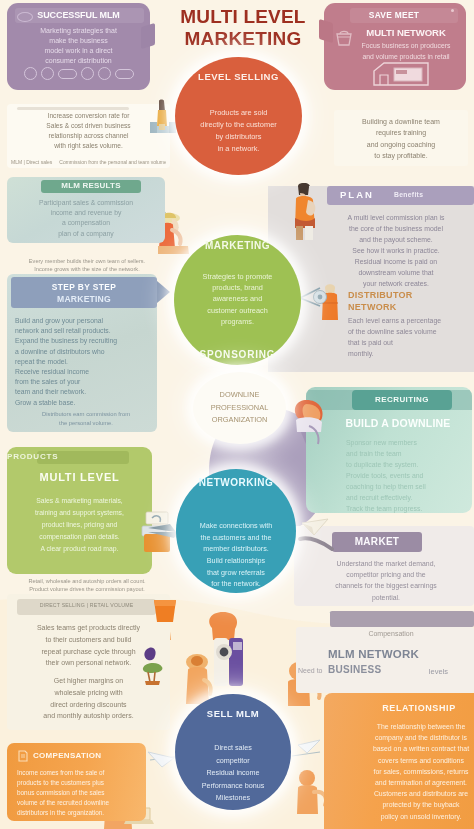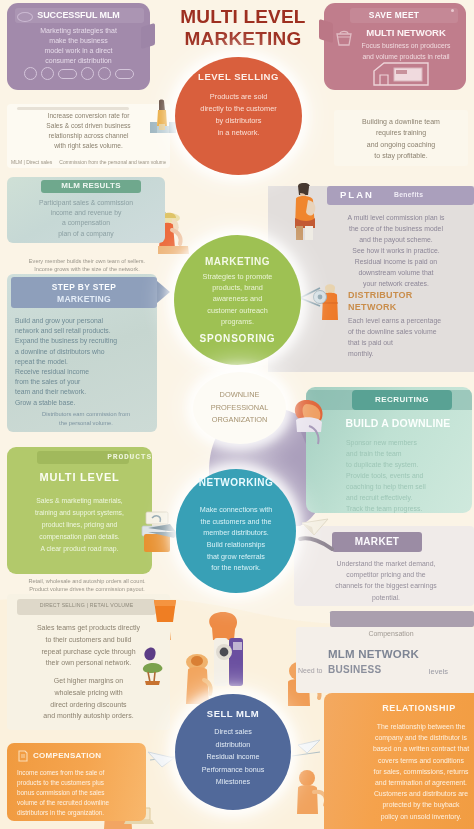--- a/index.html
+++ b/index.html
@@ -3,21 +3,21 @@
 <meta charset="utf-8">
 <style>
   html,body{margin:0;padding:0;}
   body{width:474px;height:829px;overflow:hidden;background:#fbf4e6;
        font-family:"Liberation Sans",sans-serif;-webkit-font-smoothing:antialiased;}
   .page{position:relative;width:474px;height:829px;overflow:hidden;background:#fbf4e6;}
   .card{position:absolute;border-radius:11px;box-sizing:border-box;overflow:hidden;z-index:3;}
   #deco-back{z-index:1;}
   #deco-front{z-index:2;}
   #deco-top{z-index:4;}
-  .circ{z-index:5;}
+  .circ{z-index:5;gap:16px;}
   .ttl{font-weight:bold;letter-spacing:.3px;}
   .circ{position:absolute;border-radius:50%;display:flex;flex-direction:column;
         align-items:center;justify-content:center;text-align:center;
         box-shadow:0 0 10px 6px rgba(255,255,255,.78), 0 0 22px 12px rgba(255,255,255,.5);}
   .deco{position:absolute;pointer-events:none;}
 
   
   #maintitle{position:absolute;left:163px;top:6px;width:160px;text-align:center;
     color:#9d2f20;font-weight:bold;font-size:19px;line-height:1.18;letter-spacing:.2px;}
 
@@ -68,21 +68,21 @@
   #c-lteal .b1{position:absolute;left:0;right:0;top:5px;text-align:center;color:#fbfdff;font-size:8.4px;font-weight:bold;letter-spacing:.4px;}
   #c-lteal .b2{position:absolute;left:0;right:0;top:17px;text-align:center;color:#e3ecf7;font-size:8.6px;font-weight:bold;letter-spacing:.2px;}
   #c-lteal .lines{position:absolute;left:8px;top:42px;right:6px;color:#6f8b95;font-size:6.8px;line-height:1.5;}
   #c-lteal .foot{position:absolute;left:34px;bottom:5px;right:26px;color:#7c93a0;font-size:5.8px;line-height:1.45;text-align:center;}
   #c-ltop{left:12px;top:258px;width:150px;height:14px;z-index:3;}
   #c-ltop .t{color:#9a958a;font-size:5.6px;line-height:1.35;text-align:center;}
 
   
   #c-green{left:7px;top:447px;width:145px;height:127px;background:#b2c96b;border-radius:9px;}
   #c-green .hdr{position:absolute;left:30px;top:4px;width:92px;height:13px;background:#a1b95c;border-radius:3px;}
-  #c-green .hdr-t{position:absolute;left:0;right:0;top:5px;text-align:right;color:#eef5dc;font-size:8px;font-weight:bold;letter-spacing:.8px;font-family:Liberation Mono, monospace;}
+  #c-green .hdr-t{position:absolute;left:0;right:0;top:5px;text-align:left;color:#eef5dc;font-size:8px;font-weight:bold;letter-spacing:.8px;}
   #c-green .sub{position:absolute;left:0;right:0;top:24px;text-align:center;color:#fbfdf3;font-size:11px;font-weight:bold;letter-spacing:.8px;}
   #c-green .lines{position:absolute;left:10px;top:48px;right:10px;color:#eef6df;font-size:6.8px;line-height:1.75;text-align:center;}
 
   
   #c-gcap{left:12px;top:578px;width:150px;height:14px;z-index:3;}
   #c-gcap .t{color:#9a958a;font-size:5.6px;line-height:1.35;text-align:center;}
   #c-note2{left:7px;top:594px;width:163px;height:136px;background:#f7f2e4;border-radius:4px;}
   #c-note2 .bar{position:absolute;left:10px;top:5px;right:14px;height:16px;background:#ded8c9;border-radius:3px;}
   #c-note2 .bar span{position:absolute;left:0;right:0;top:3px;text-align:center;color:#8e897b;font-size:5.2px;line-height:1.25;display:block;letter-spacing:.2px;}
   #c-note2 .lines{position:absolute;left:6px;top:28px;right:6px;color:#8c8270;font-size:7px;line-height:1.68;text-align:center;}
@@ -595,20 +595,20 @@
       <div>Build relationships</div>
       <div>that grow referrals</div>
       <div>for the network.</div>
     </div>
   </div>
 
   <div class="circ" id="circ-blue">
     <div class="ct">SELL MLM</div>
     <div class="cl">
       <div>Direct sales</div>
-      <div>distribution</div>
+      <div>competitor</div>
       <div>Residual income</div>
       <div>Performance bonus</div>
       <div>Milestones</div>
     </div>
   </div>
 
 </div>
 
 </body></html>

